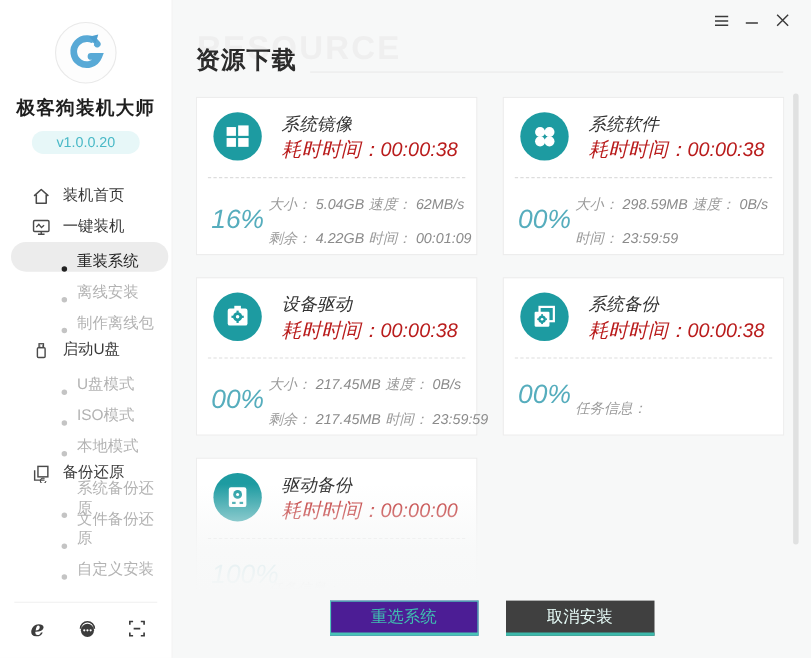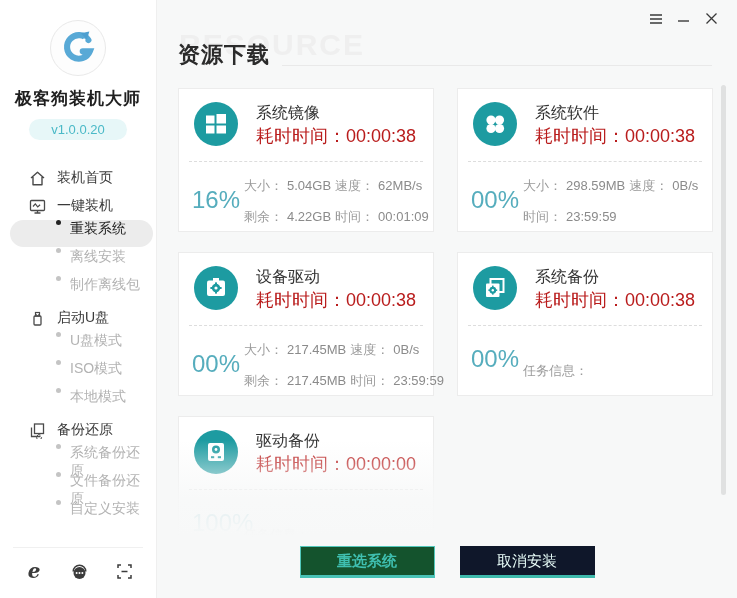--- a/index.html
+++ b/index.html
@@ -14,21 +14,21 @@
                  border:1px solid #e9e9e9; background:#fdfdfd; display:flex;
                  align-items:center; justify-content:center; }
   .app-name { text-align:center; font-size:17px; font-weight:bold; color:#1f1f1f;
               margin-top:11px; letter-spacing:1px; }
   .version-pill { margin:9px auto 0; background:#e7f7f8; color:#4ab9c7; font-size:13px;
                   padding:3px 0; width:98px; text-align:center; border-radius:12px; }
   .menu { margin-top:24px; }
   .menu-item { height:28px; display:flex; align-items:center; padding-left:28px;
                font-size:14px; color:#3a3a3a; cursor:default; }
   .mi-icon { width:18px; height:18px; margin-right:11px; display:flex; align-items:center; justify-content:center; }
-  .menu-sub { height:27px; display:flex; align-items:flex-start; margin:0 3px 1px 10px;
+  .menu-sub { height:27px; display:flex; align-items:flex-end; margin:0 3px 1px 10px;
               padding-left:46px; font-size:14px; color:#b3b3b3; border-radius:14px; }
   .menu-sub .bullet { width:5px; height:5px; border-radius:50%; background:#c4c4c4; margin-right:9px; flex-shrink:0; }
   .menu-sub.active { background:#ececec; color:#222222; }
   .menu-sub.active .bullet { background:#222222; }
   .side-footer { margin-top:auto; }
   .footer-divider { border-top:1px solid #f0f0f0; margin:0 13px; }
   .footer-icons { display:flex; justify-content:space-between; align-items:center; padding:13px 22px 17px 24px; }
   .f-icon { width:20px; height:20px; display:flex; align-items:center; justify-content:center; }
   .ie-e { font-family:"DejaVu Serif", serif; font-style:italic; font-weight:bold;
           font-size:20px; color:#3c3c3c; line-height:1; }
@@ -39,21 +39,21 @@
   .win-btn { width:15px; height:15px; display:flex; align-items:center; justify-content:center; cursor:pointer; }
 
   .title-block { position:absolute; left:21px; right:25px; top:26px; height:44px; }
   .watermark { position:absolute; left:1px; top:2px; font-size:30px; font-weight:bold;
                color:#efefef; letter-spacing:2px; z-index:0; }
   .title-row { position:absolute; left:0; right:0; bottom:0; display:flex; align-items:flex-end; z-index:1; }
   .page-title { font-size:22px; font-weight:bold; color:#2b2b2b; letter-spacing:1px; }
   .title-rule { flex:1; border-bottom:1px solid #e9e9e9; margin:0 0 4px 12px; }
 
   .cards-clip { position:absolute; left:21px; top:88px; width:535px; height:450px; overflow:hidden; }
-  .cards { display:grid; grid-template-columns:256px 256px; gap:20px 23px; }
+  .cards { display:grid; grid-template-columns:256px 256px; gap:20px 23px;font-style:italic; }
   .card { background:#ffffff; border:1px solid #ececec; height:144px; }
   .card-top { padding:13px 10px 0 15px; display:flex; }
   .icon-circle { width:44px; height:44px; border-radius:50%; background:#1d9ba1; flex-shrink:0;
                  display:flex; align-items:center; justify-content:center; }
   .card-head { margin-left:18px; padding-top:1px; }
   .card-title { font-size:16px; color:#333333; }
   .card-elapsed { font-size:18px; color:#b91c1c; }
   .card-divider { border-top:1px dashed #dddddd; margin:13px 10px 0 10px; }
   .card-bottom { display:flex; padding:12px 10px 0 13px; }
   .percent { font-size:24px; color:#56adbd; width:52px; align-self:center; flex-shrink:0; }
@@ -65,22 +65,22 @@
   .task-label { font-size:13px; color:#9b9b9b; padding-top:4px;margin-top:20px; }
 
   .fade-overlay { position:absolute; left:0; top:440px; width:580px; height:105px; z-index:5;
                   background:linear-gradient(to bottom, rgba(247,248,248,0) 0%,
                   rgba(247,248,248,0.85) 55%, #f7f8f8 92%); pointer-events:none; }
 
   .actions { position:absolute; left:0; width:580px; top:546px; display:flex;
              justify-content:center; gap:25px; z-index:10; }
   .btn { width:135px; height:32px; font-size:15px; text-align:center; line-height:28px;
          cursor:pointer; font-family:"Liberation Sans", sans-serif; }
-  .btn-outline { background:#14532d; border:1px solid #52c8bc; border-bottom:3px solid #49c3b6; color:#3fbfb0;font-weight:bold; }
-  .btn-solid { background:#0f172a; border:none; border-bottom:3px solid #3db9ab; color:#e8fdf9; }
+  .btn-outline { background:#4c1d95; border:1px solid #52c8bc; border-bottom:3px solid #49c3b6; color:#3fbfb0; }
+  .btn-solid { background:#404040; border:none; border-bottom:3px solid #3db9ab; color:#e8fdf9; }
 
   .scroll-thumb { position:absolute; right:11px; top:85px; width:5px; height:410px;
                   background:#e0e1e1; border-radius:3px; z-index:20; cursor:pointer; }
 </style>
 </head>
 <body>
 
 <div class="app">
 
   <div class="sidebar">

